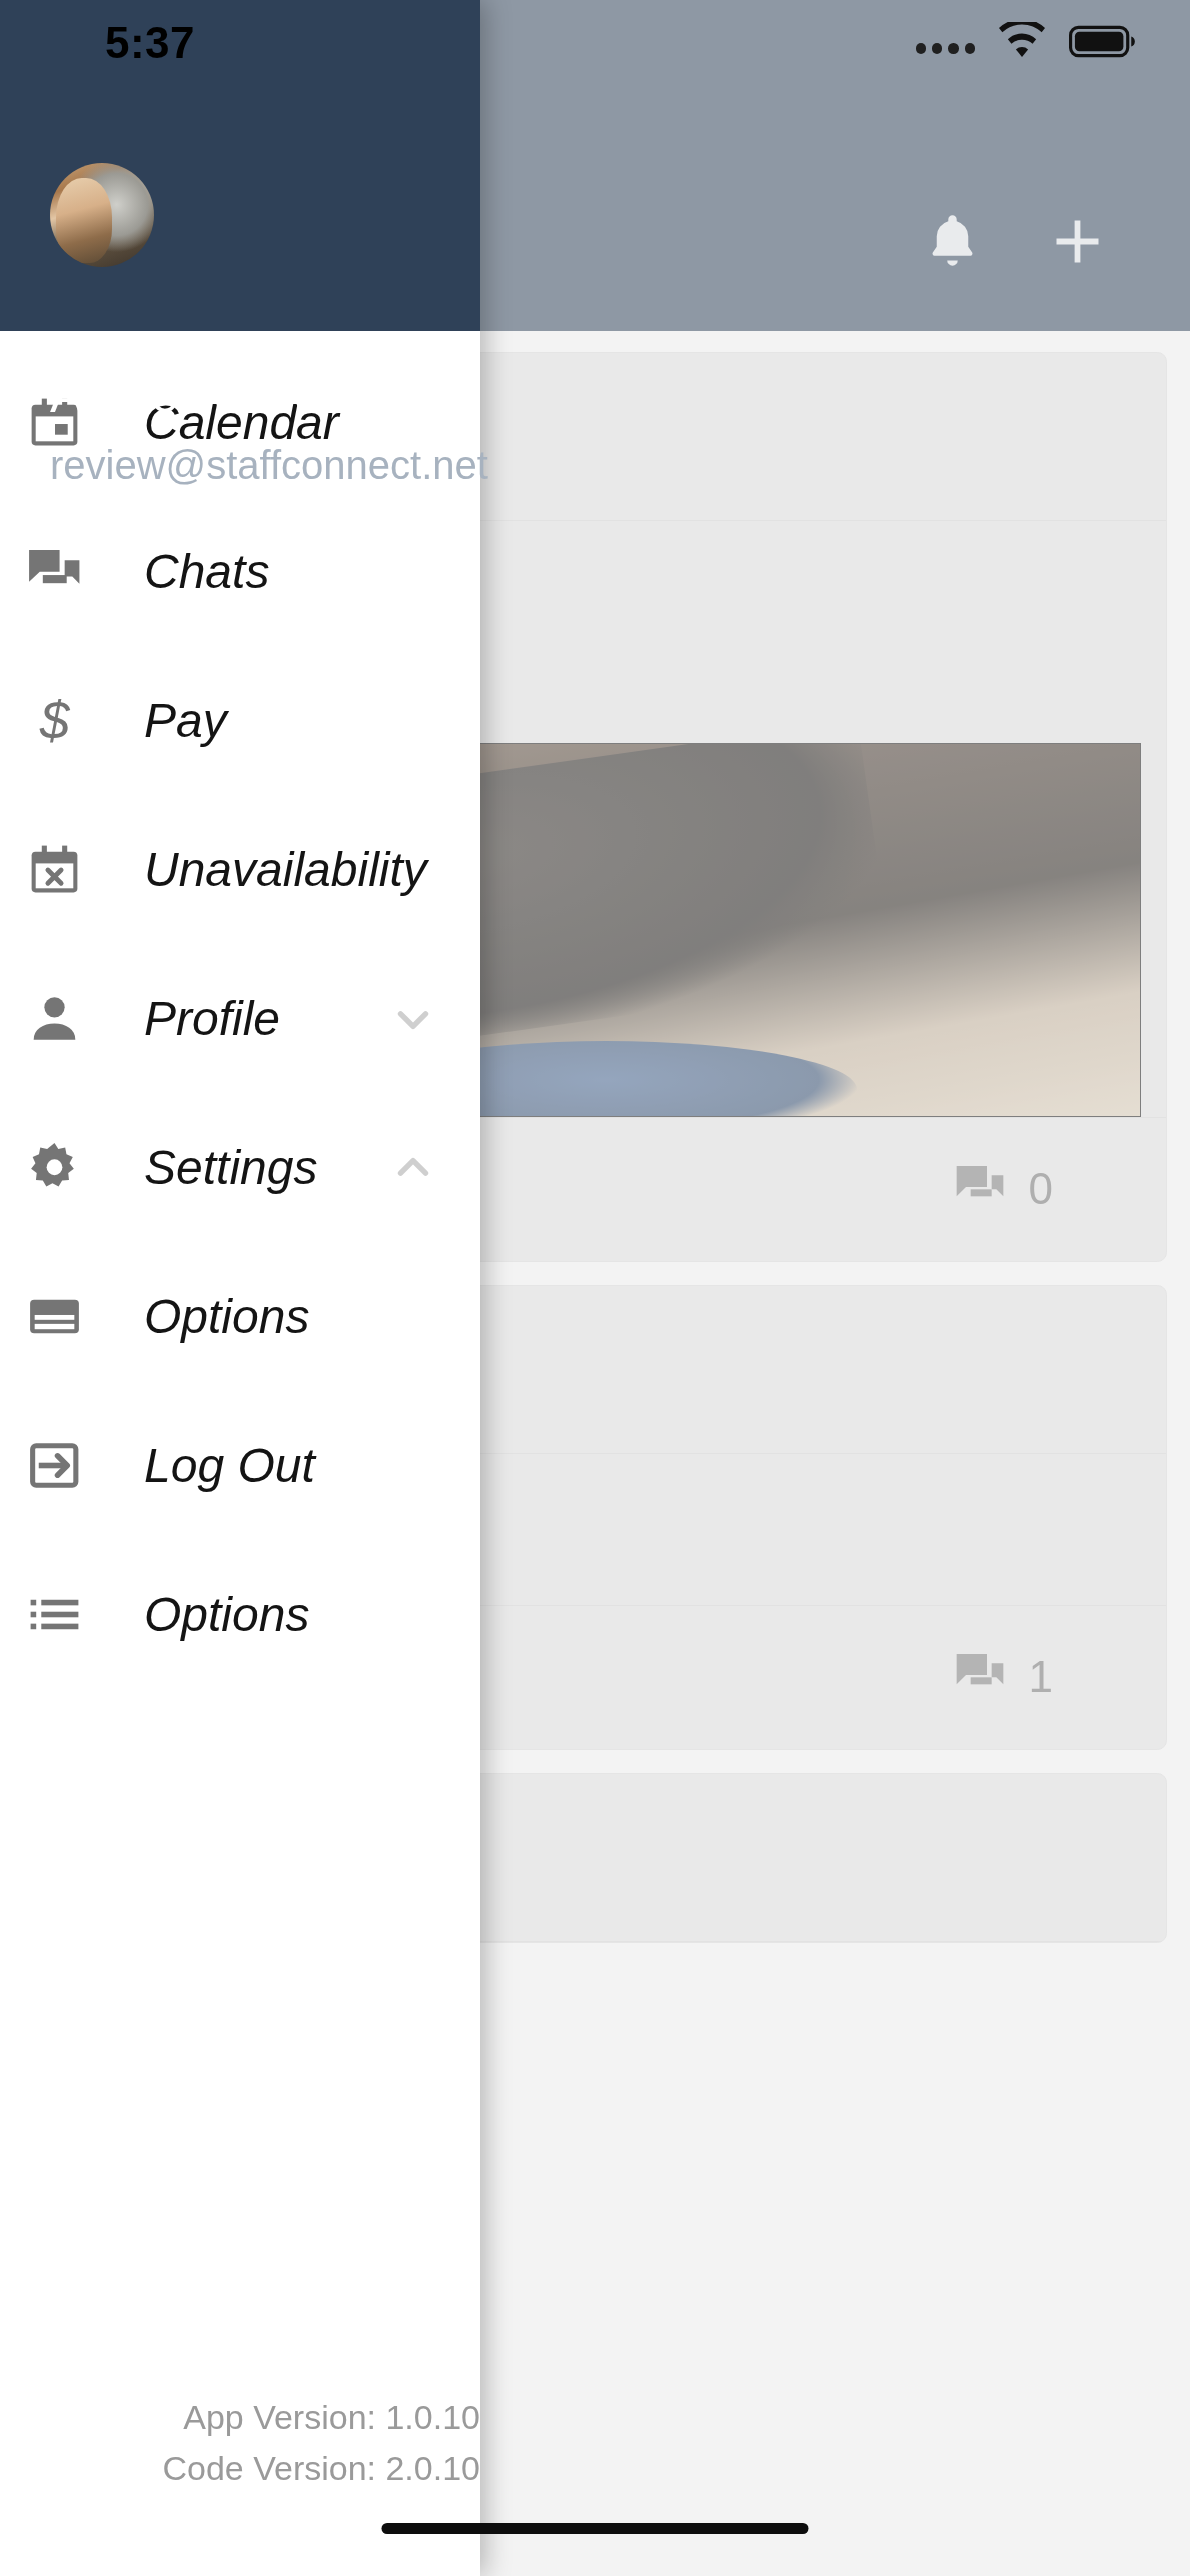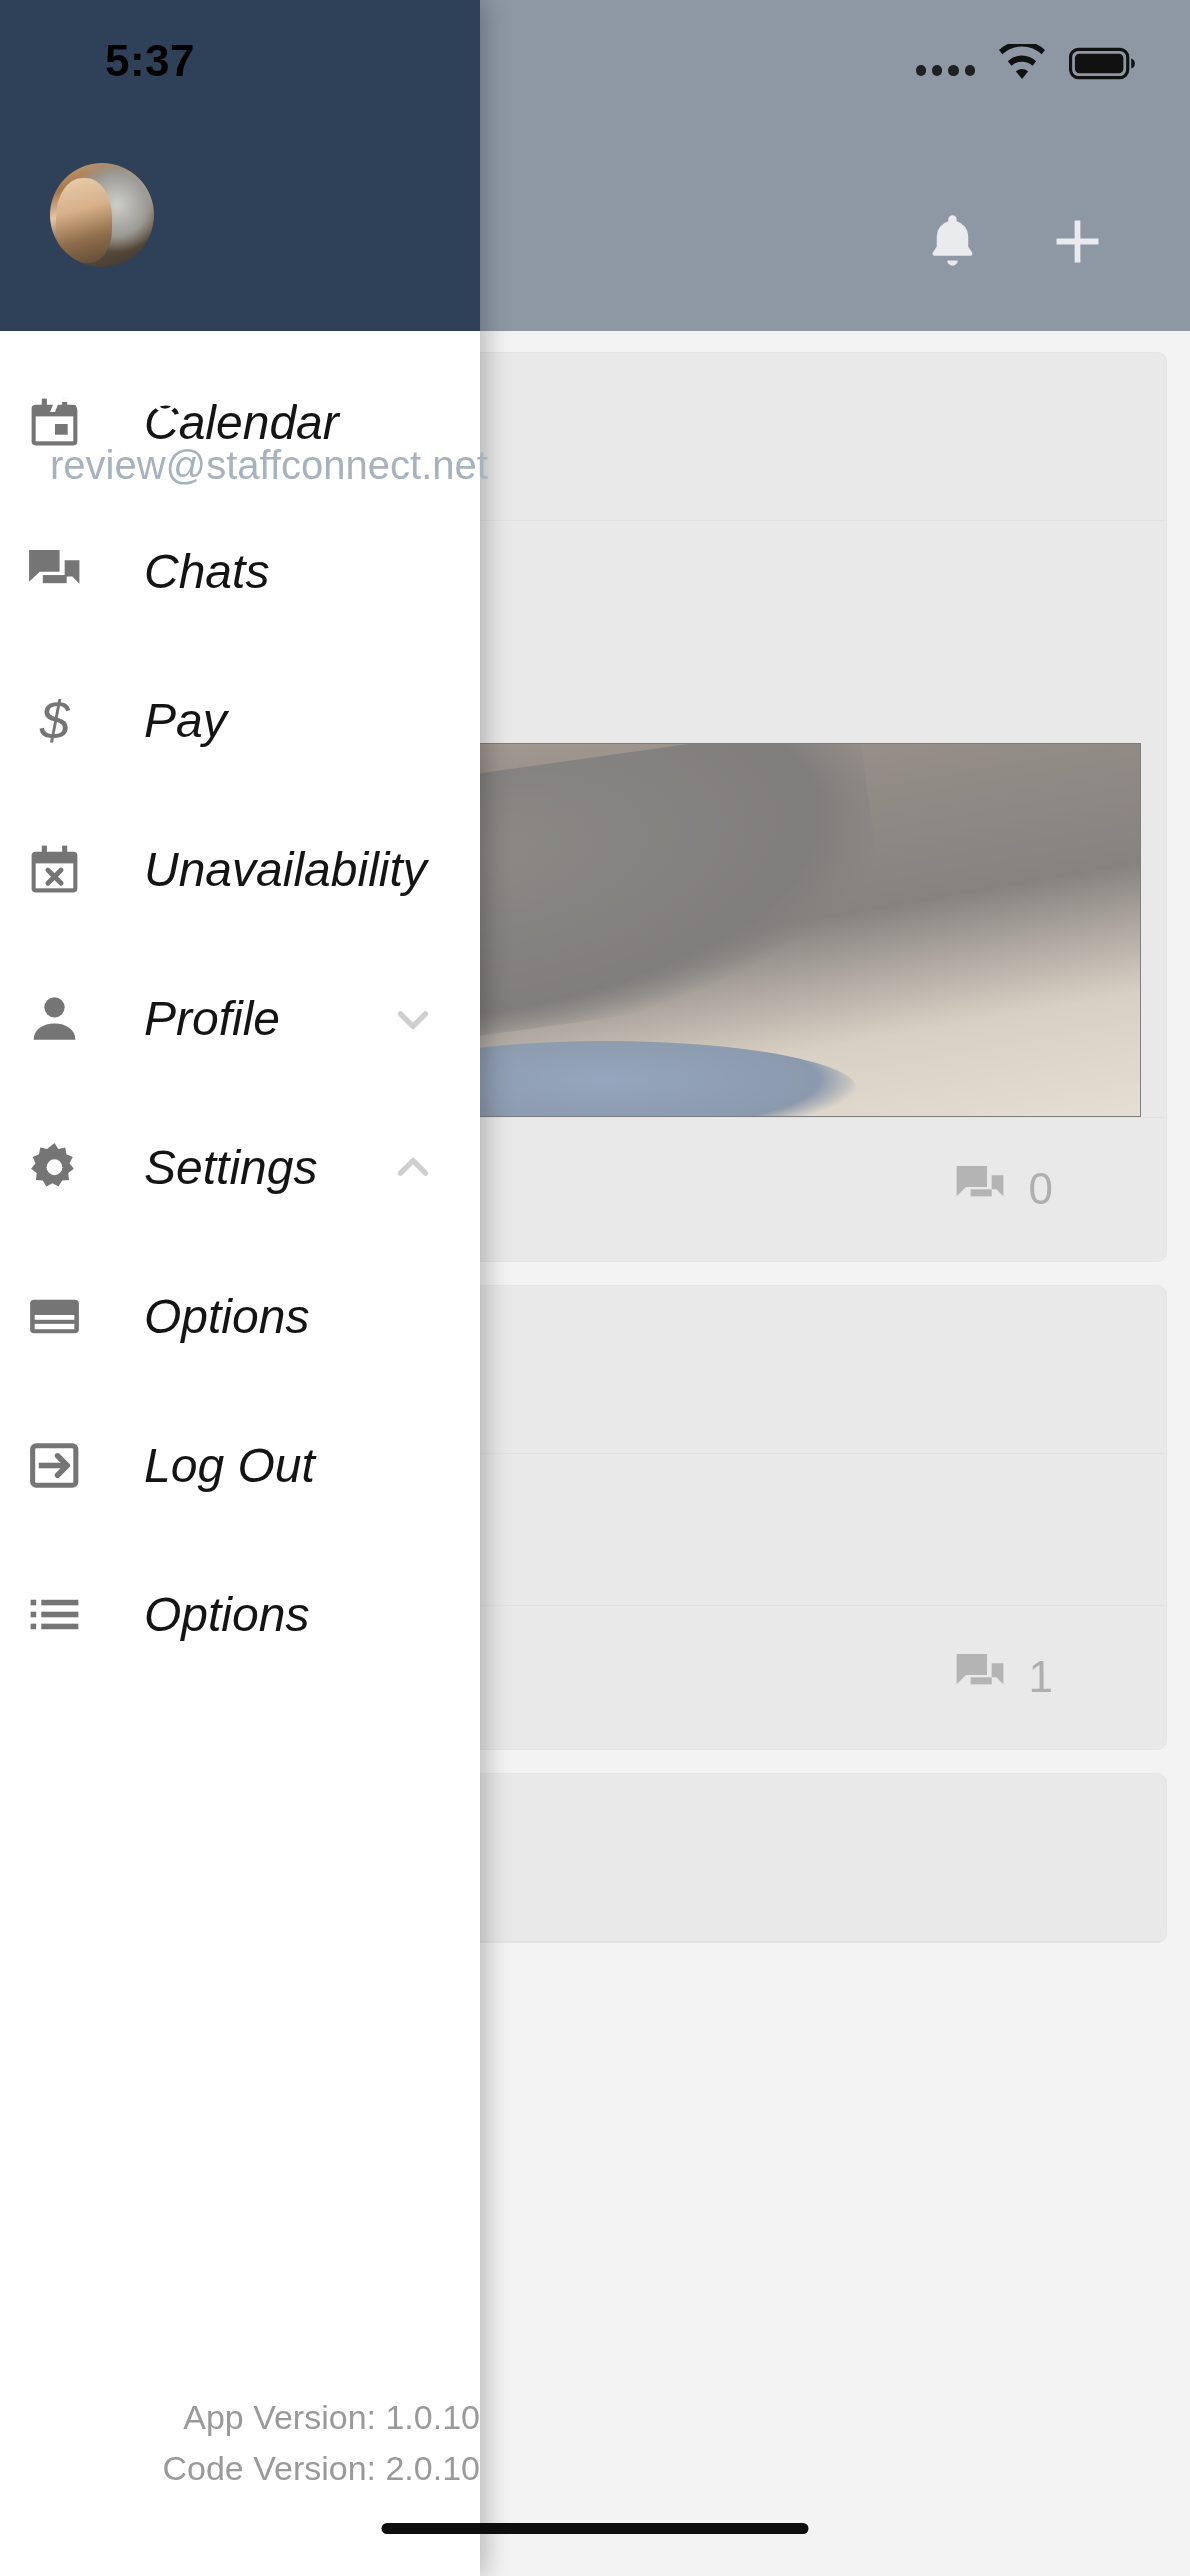--- a/index.html
+++ b/index.html
@@ -76,21 +76,21 @@
     background:#ffffff;
     box-shadow:5.8px 0 25px rgba(0,0,0,0.26);
     display:flex; flex-direction:column;
   }
   #drawer-header {
     background:#2f4158; height:331px; padding:0 0 16px 50px;
     position:relative; flex:0 0 auto;
   }
   #statusbar {
     position:absolute; left:0; top:0; width:1190px; height:86px;
-    display:flex; align-items:flex-end;
+    display:flex; align-items:center;
     padding:0 54px 0 105px;
     z-index:5; pointer-events:none;
   }
   #status-time { font-size:44px; font-weight:600; color:#000; letter-spacing:0.5px; }
   #status-right { margin-left:auto; display:flex; align-items:center; gap:21px; }
   #cell-dots { display:flex; align-items:flex-end; gap:5.8px; height:21px; }
   #cell-dots i { width:10.5px; height:10.5px; border-radius:50%; background:#202020; display:block; }
   #avatar {
     position:absolute; left:50px; top:163px;
     width:104px; height:104px; border-radius:50%;

